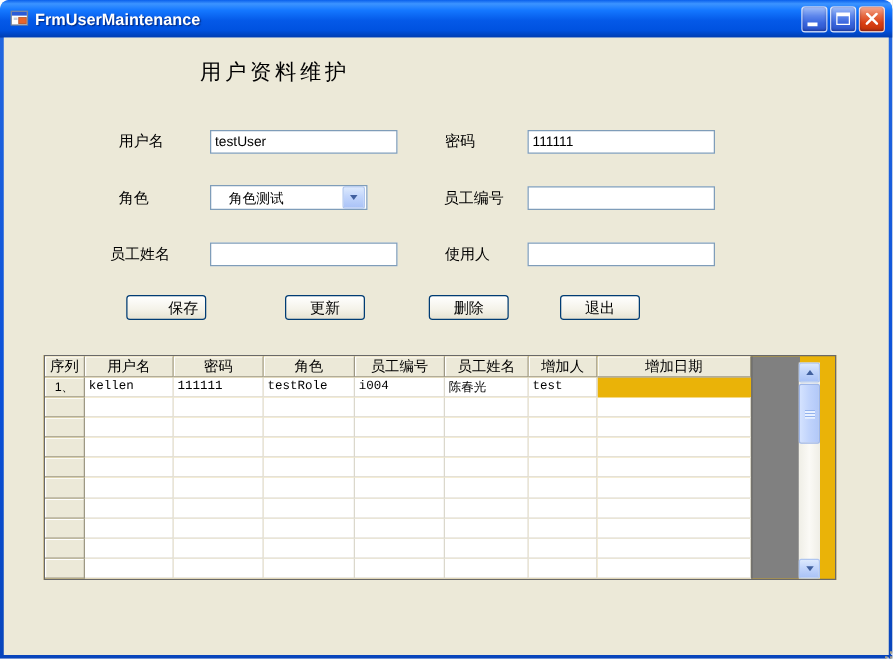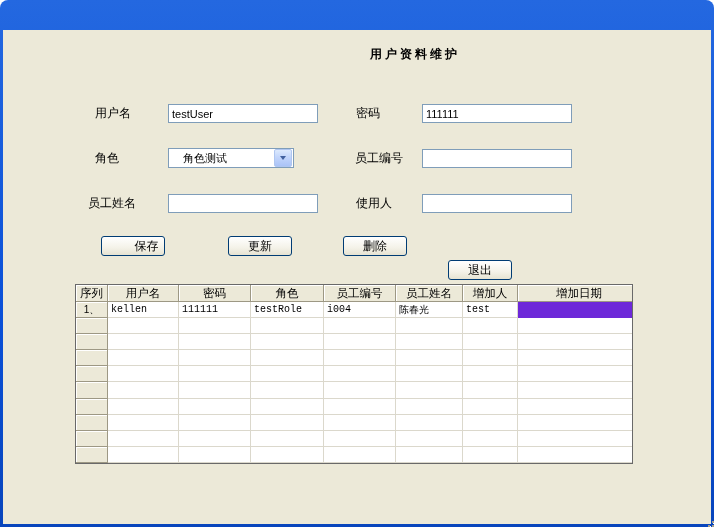--- a/index.html
+++ b/index.html
@@ -20,42 +20,42 @@
   .wbtn.close{background:linear-gradient(180deg,#F5A58C 0%,#E66A43 35%,#DA3F14 65%,#C23207 100%);}
   .glyph-min{position:absolute;left:4px;bottom:4px;width:8px;height:3px;background:#fff;}
   .glyph-max{position:absolute;left:4px;top:4px;width:11px;height:10px;border:1px solid #fff;border-top:3px solid #fff;box-sizing:border-box;}
   .glyph-x{position:absolute;left:3px;top:3px;width:13px;height:13px;}
   .glyph-x::before,.glyph-x::after{content:"";position:absolute;left:0;top:5px;width:13px;height:2.4px;background:#fff;border-radius:1px;}
   .glyph-x::before{transform:rotate(45deg);}
   .glyph-x::after{transform:rotate(-45deg);}
 
   .client{position:absolute;left:3px;top:30px;width:708px;height:494px;background:#ECE9D8;}
 
-  .heading{position:absolute;left:157px;top:16px;width:300px;text-align:right;
-    font-size:12px;font-weight:bold;letter-spacing:3px;color:#000;}
+  .heading{position:absolute;left:157px;top:16px;width:300px;text-align:left;
+    font-size:17px;font-weight:normal;letter-spacing:3px;color:#000;}
 
   .lbl{position:absolute;font-size:12px;color:#000;white-space:nowrap;}
   .tb{position:absolute;width:150px;height:19px;border:1px solid #7F9DB9;background:#fff;
     font-size:11px;padding:1px 3px;box-sizing:border-box;font-family:"Liberation Sans",sans-serif;outline:none;}
 
   .combo{position:absolute;left:165px;top:118px;width:126px;height:20px;border:1px solid #7F9DB9;
     background:#fff;box-sizing:border-box;display:flex;align-items:center;}
   .combo-value{flex:1;font-size:11px;padding-left:14px;white-space:nowrap;overflow:hidden;}
   .combo-btn{width:16px;height:16px;margin:1px;border:1px solid #AFC6F0;border-radius:2px;
     background:linear-gradient(180deg,#DCE9FD 0%,#C2D5FB 45%,#AAC3F7 100%);
     display:flex;align-items:center;justify-content:center;flex:0 0 auto;}
   .chev-d{width:0;height:0;border-left:3.5px solid transparent;border-right:3.5px solid transparent;border-top:4.5px solid #41609F;}
   .chev-u{width:0;height:0;border-left:3.5px solid transparent;border-right:3.5px solid transparent;border-bottom:4.5px solid #41609F;}
 
   .btn{position:absolute;top:206px;width:64px;height:20px;border:1px solid #003C74;border-radius:3px;
     background:linear-gradient(180deg,#FFFFFF 0%,#F4F2E8 60%,#E6E3D2 100%);
     font-size:12px;color:#000;display:flex;align-items:center;justify-content:center;box-sizing:border-box;cursor:default;}
 
-  .grid{position:absolute;left:32px;top:254px;width:558px;height:180px;background:#6d28d9;
-    border:1px solid #696969;box-sizing:border-box;overflow:hidden;margin-left:40px;}
+  .grid{position:absolute;left:32px;top:254px;width:634px;height:180px;background:#eab308;
+    border:1px solid #696969;box-sizing:border-box;overflow:hidden;}
   .ghdr{display:flex;height:17px;}
   .ghc{box-sizing:border-box;background:#ECE9D8;border-right:1px solid #9D9884;border-bottom:1px solid #9D9884;
     box-shadow:inset 1px 1px 0 #FFFFFF;font-size:11.5px;display:flex;align-items:center;justify-content:center;
     white-space:nowrap;overflow:hidden;flex:0 0 auto;}
   .grow{display:flex;height:16.1px;}
   .grow .ghc{font-size:10px;}
   .gdc{box-sizing:border-box;border-right:1px solid #DBD8CC;border-bottom:1px solid #DBD8CC;
     font-family:"Liberation Mono",monospace;font-size:10px;display:flex;align-items:center;
     padding-left:3px;white-space:nowrap;overflow:hidden;flex:0 0 auto;background:#fff;}
   .c0{width:32px;} .c1{width:71px;} .c2{width:72px;} .c3{width:73px;}
@@ -74,20 +74,42 @@
   .thumb-grip{width:8px;height:7px;
     background:repeating-linear-gradient(180deg,#93B2EE 0px,#93B2EE 1px,#E8F0FF 1px,#E8F0FF 2.4px);}
 
   .grip{position:absolute;right:3px;bottom:3px;width:2px;height:2px;background:transparent;
     box-shadow:6px 6px 0 #A39E8D,2px 6px 0 #A39E8D,6px 2px 0 #A39E8D,7px 7px 0 #FFFFFF,3px 7px 0 #FFFFFF,7px 3px 0 #FFFFFF;}
 </style>
 </head>
 <body>
 
 <div class="window">
+  <div class="titlebar">
+    <span class="appicon">
+      <svg width="16" height="16" viewBox="0 0 16 16">
+        <rect x="1" y="2" width="13" height="11" fill="#FDFDFD" stroke="#7A8597" stroke-width="1"></rect>
+        <rect x="1.5" y="2.5" width="12" height="3" fill="#2A5BD7"></rect>
+        <rect x="7" y="7" width="6" height="5" fill="#E8652B" stroke="#A33B10" stroke-width="0.5"></rect>
+        <rect x="3" y="7" width="3" height="2" fill="#C8CEDC"></rect>
+      </svg>
+    </span>
+    <span class="title">FrmUserMaintenance</span>
+    <div class="winbtns">
+      <div class="wbtn min">
+          <span class="glyph-min"></span>
+        </div>
+      <div class="wbtn max">
+          <span class="glyph-max"></span>
+        </div>
+      <div class="wbtn close">
+          <span class="glyph-x"></span>
+        </div>
+    </div>
+  </div>
 
   <div class="client">
     <div class="heading">用户资料维护</div>
 
     <span class="lbl" style="left:92px;top:75px;">用户名</span>
     <input class="tb" style="left: 165px; top: 74px;" value="testUser">
 
     <span class="lbl" style="left:353px;top:75px;">密码</span>
     <input class="tb" style="left: 419px; top: 74px;" value="111111">
 
@@ -104,21 +126,21 @@
 
     <span class="lbl" style="left:85px;top:165px;">员工姓名</span>
     <input class="tb" style="left: 165px; top: 164px;" value="">
 
     <span class="lbl" style="left:353px;top:165px;">使用人</span>
     <input class="tb" style="left: 419px; top: 164px;" value="">
 
     <div class="btn" style="left:98px;padding-left:27px;">保存</div>
     <div class="btn" style="left:225px;">更新</div>
     <div class="btn" style="left:340px;text-align:right;">删除</div>
-    <div class="btn" style="left:445px;margin-top:24px;">退出</div>
+    <div class="btn" style="left:445px;">退出</div>
 
     <div class="grid">
       <div class="ghdr">
           <div class="ghc c0">序列</div>
           <div class="ghc c1">用户名</div>
           <div class="ghc c2">密码</div>
           <div class="ghc c3">角色</div>
           <div class="ghc c4">员工编号</div>
           <div class="ghc c5">员工姓名</div>
           <div class="ghc c6">增加人</div>

